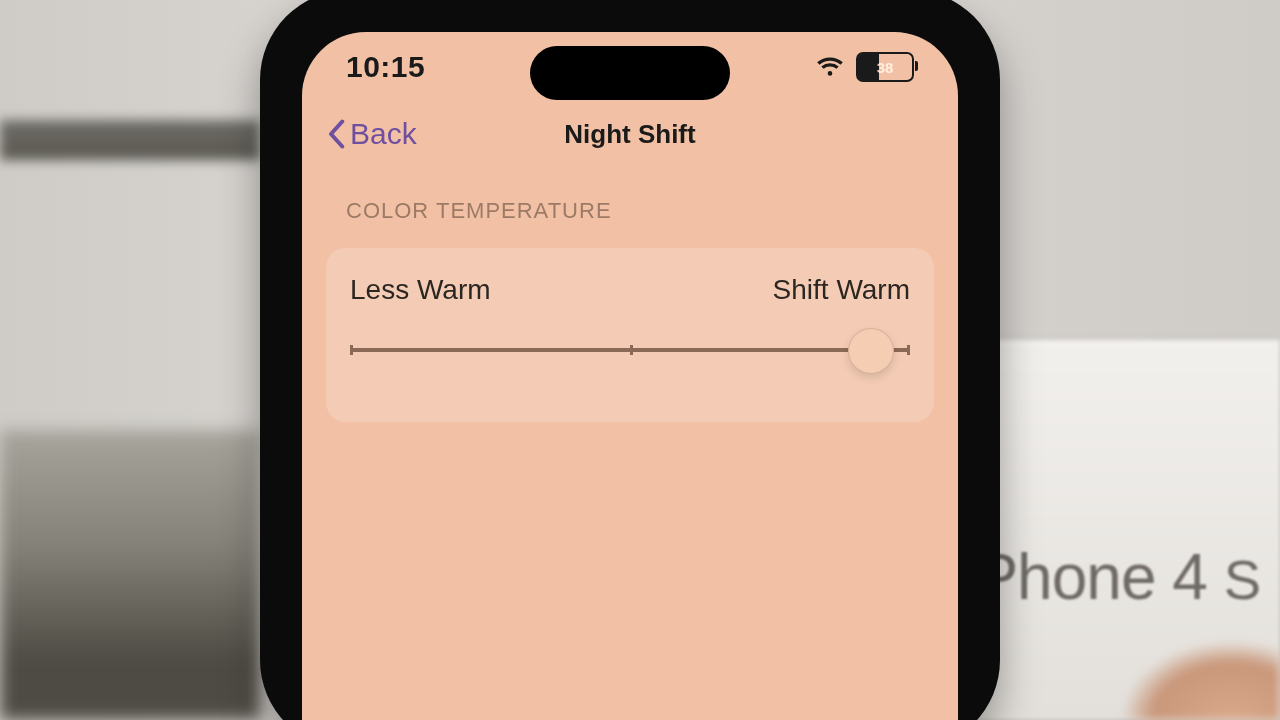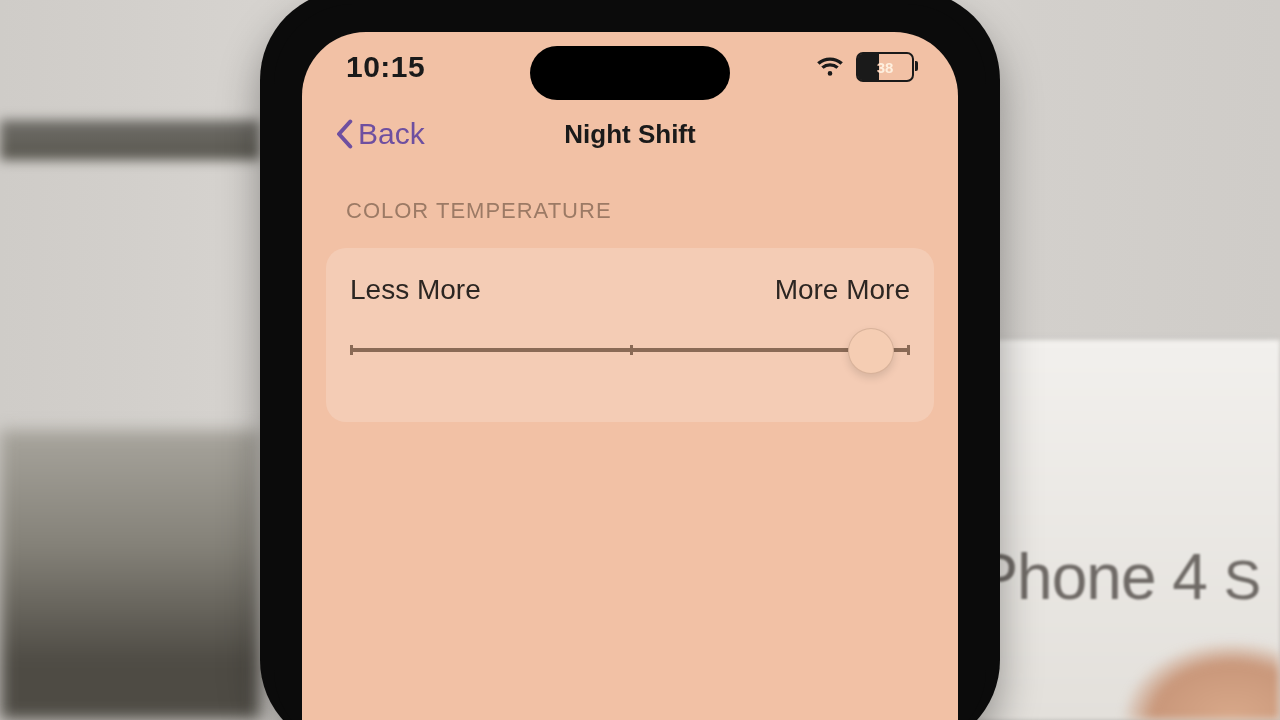--- a/index.html
+++ b/index.html
@@ -69,21 +69,21 @@
     width:54px;height:26px;border:2.5px solid #1a1a1a;border-radius:7px;position:relative;
   }
   .battery::after{content:"";position:absolute;right:-6px;top:7px;width:3.5px;height:10px;background:#1a1a1a;border-radius:0 2px 2px 0;}
   .battery-fill{height:100%;width:38%;background:#1a1a1a;border-radius:4px 0 0 4px;}
   .battery-text{position:absolute;left:0;right:0;text-align:center;color:#f2c1a5;font-size:15px;font-weight:600;line-height:21px;mix-blend-mode:screen;}
   
   .nav{
     position:relative;height:64px;display:flex;align-items:center;justify-content:center;
   }
   .back{
-    position:absolute;left:32px;top:0;height:64px;display:flex;align-items:center;gap:4px;
+    position:absolute;left:24px;top:0;height:64px;display:flex;align-items:center;gap:4px;
     color:#6e4fa0;font-size:30px;
   }
   .chev{width:20px;height:30px;}
   .title{font-size:26px;font-weight:600;color:#1a1a1a;}
   
   .section-header{
     margin:32px 44px 24px;font-size:22px;color:#9c7a65;letter-spacing:1px;font-weight:400;
   }
   .card{
     margin:0 24px;background:rgba(255,255,255,0.18);border-radius:20px;
@@ -148,22 +148,22 @@
         </svg>
         <span>Back</span>
       </div>
       <div class="title">Night Shift</div>
     </div>
 
     <div class="section-header">COLOR TEMPERATURE</div>
 
     <div class="card">
       <div class="slider-labels">
-        <span>Less More</span>
-        <span>More More</span>
+        <span>Less Warm</span>
+        <span>Shift Warm</span>
       </div>
       <div class="slider">
         <div class="track">
               <div class="mid-tick"></div>
             </div>
         <div class="thumb" id="thumb" style="left: 93%;"></div>
       </div>
     </div>
 
   </div>

